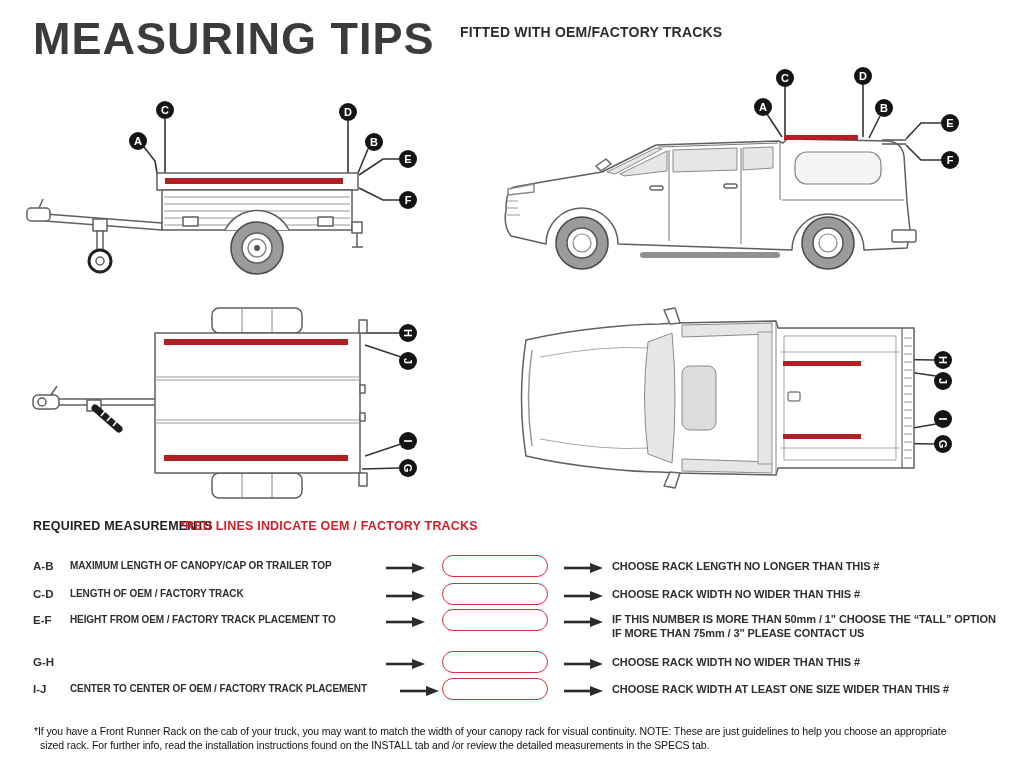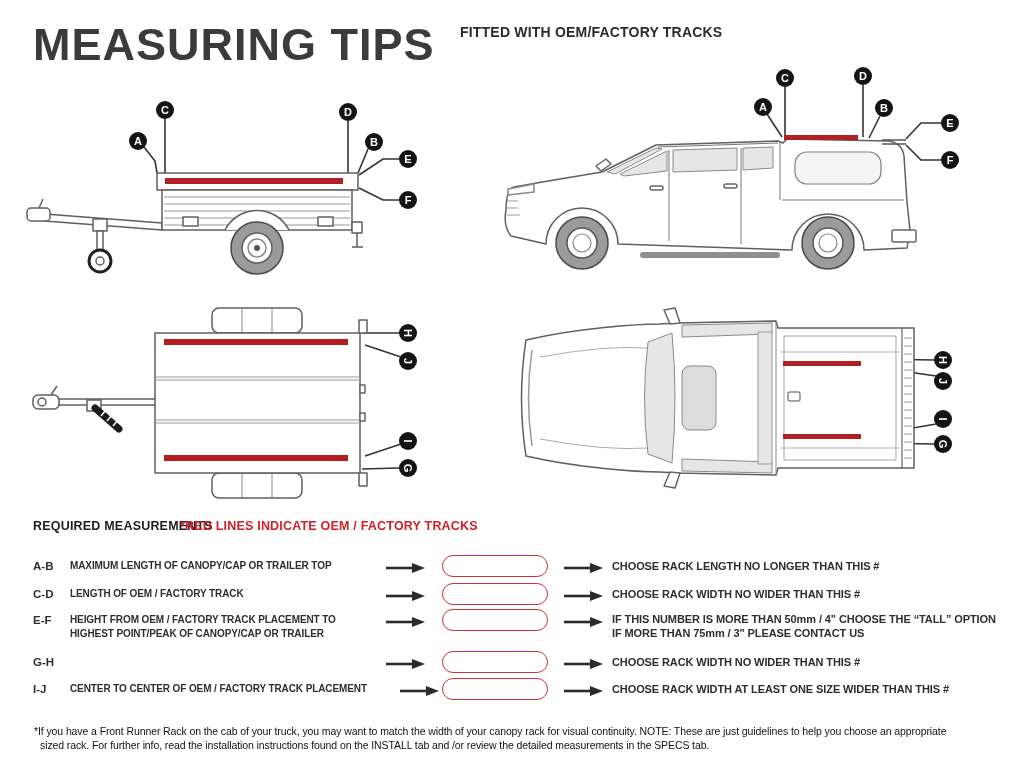--- a/index.html
+++ b/index.html
@@ -1,18 +1,18 @@
 <!DOCTYPE html>
 <html><head>
 <meta charset="utf-8">
 <style>
   html,body{margin:0;padding:0;background:#fff;}
   .stage{position:relative;width:1024px;height:768px;background:#fff;overflow:hidden;
          font-family:"Liberation Sans",sans-serif;color:#2e2e2e;}
-  .title{position:absolute;left:33px;top:22px;font-size:45px;font-weight:bold;
+  .title{position:absolute;left:33px;top:16px;font-size:45px;font-weight:bold;
          letter-spacing:1px;color:#3b3b3b;line-height:1;}
   .subtitle{position:absolute;left:460px;top:22px;font-size:14px;font-weight:bold;
             color:#2b2b2b;line-height:20px;letter-spacing:0.2px;}
   .diagram-svg{position:absolute;}
   .co{position:absolute;width:18px;height:18px;border-radius:50%;background:#141414;
       color:#fff;font-size:11px;font-weight:bold;line-height:18px;text-align:center;}
   .co.rot{transform:rotate(90deg);}
   .legend{position:absolute;top:519px;font-size:12.5px;font-weight:bold;letter-spacing:0.2px;}
   .legend.req{left:33px;color:#1d1d1d;}
   .legend.note{left:180px;color:#d01f26;}
@@ -231,33 +231,32 @@
           <path d="M0,6 H26" stroke="#2b2b2b" stroke-width="2.6"></path>
           <path d="M26,1 L39,6 L26,11 Z" fill="#2b2b2b"></path>
         </svg></span>
     <div class="result">CHOOSE RACK WIDTH NO WIDER THAN THIS #</div>
   </div>
 
   <div class="mrow twolines" style="top:609px;height:34px">
     <div class="code">E-F</div>
     <div class="desc">
       <div>HEIGHT FROM OEM / FACTORY TRACK PLACEMENT TO</div>
-      <div>HIGHEST POINT/PEAK OF CANOPY/CAP OR TRAILER</div>
     </div>
     <span class="arr1"><svg width="40" height="12" viewBox="0 0 40 12">
           <path d="M0,6 H26" stroke="#2b2b2b" stroke-width="2.6"></path>
           <path d="M26,1 L39,6 L26,11 Z" fill="#2b2b2b"></path>
         </svg></span>
     <div class="pill"></div>
     <span class="arr2"><svg width="40" height="12" viewBox="0 0 40 12">
           <path d="M0,6 H26" stroke="#2b2b2b" stroke-width="2.6"></path>
           <path d="M26,1 L39,6 L26,11 Z" fill="#2b2b2b"></path>
         </svg></span>
     <div class="result">
-      <div>IF THIS NUMBER IS MORE THAN 50mm / 4" CHOOSE THE “TALL” OPTION</div>
+      <div>IF THIS NUMBER IS MORE THAN 50mm / 1" CHOOSE THE “TALL” OPTION</div>
       <div>IF MORE THAN 75mm / 3" PLEASE CONTACT US</div>
     </div>
   </div>
 
   <div class="mrow" style="top:651px">
     <div class="code">G-H</div>
     <span class="arr1"><svg width="40" height="12" viewBox="0 0 40 12">
           <path d="M0,6 H26" stroke="#2b2b2b" stroke-width="2.6"></path>
           <path d="M26,1 L39,6 L26,11 Z" fill="#2b2b2b"></path>
         </svg></span>

